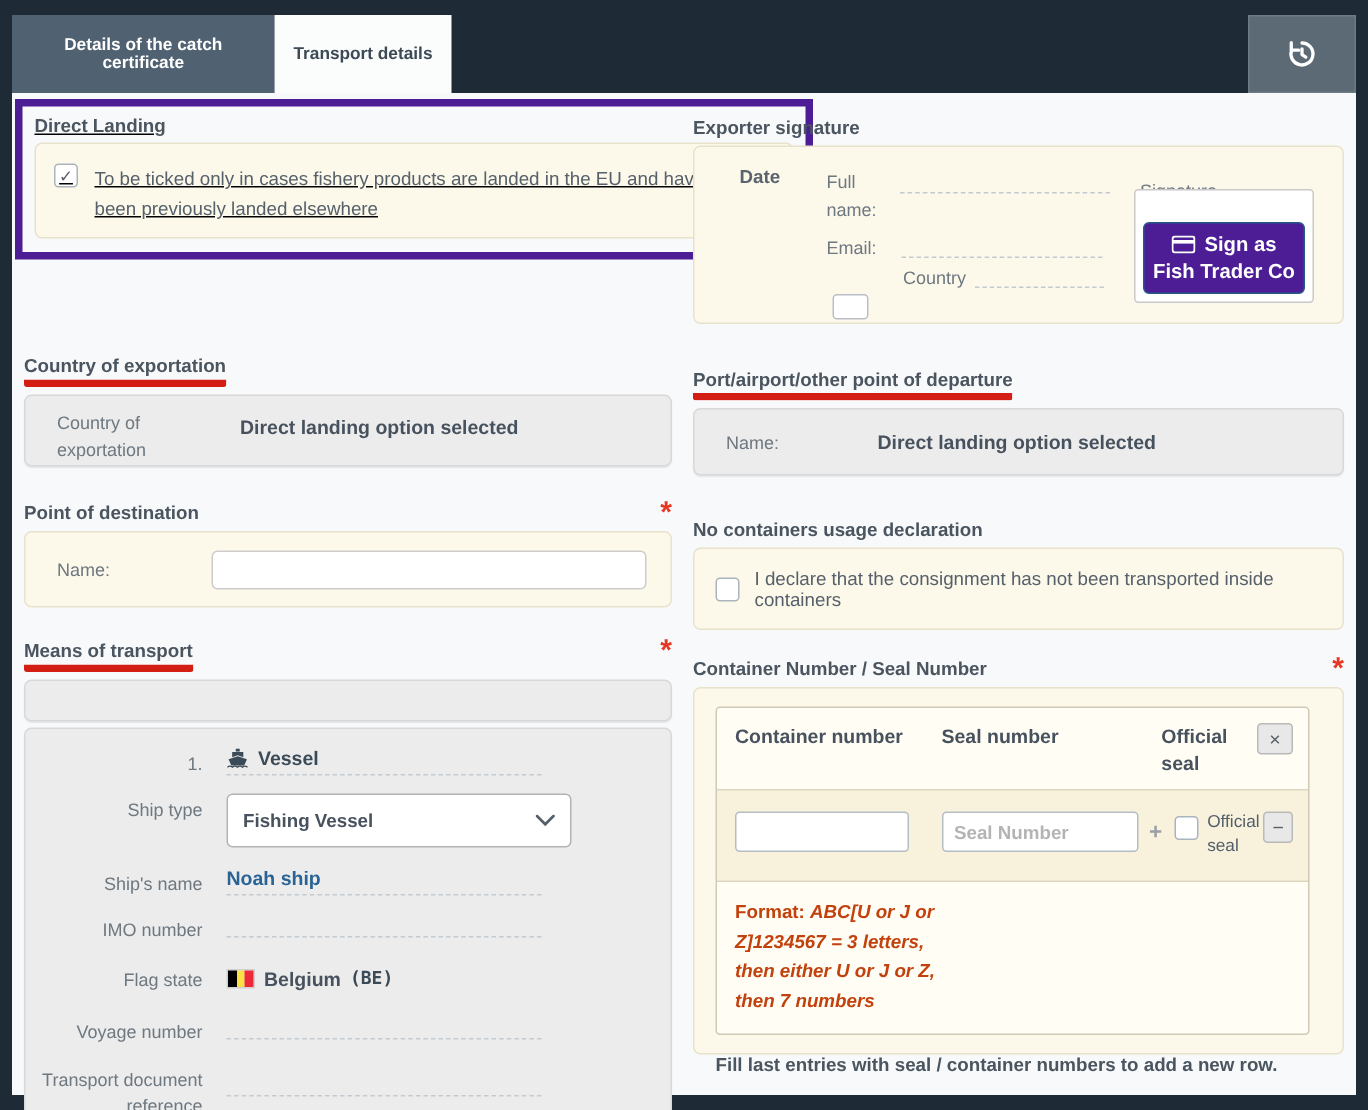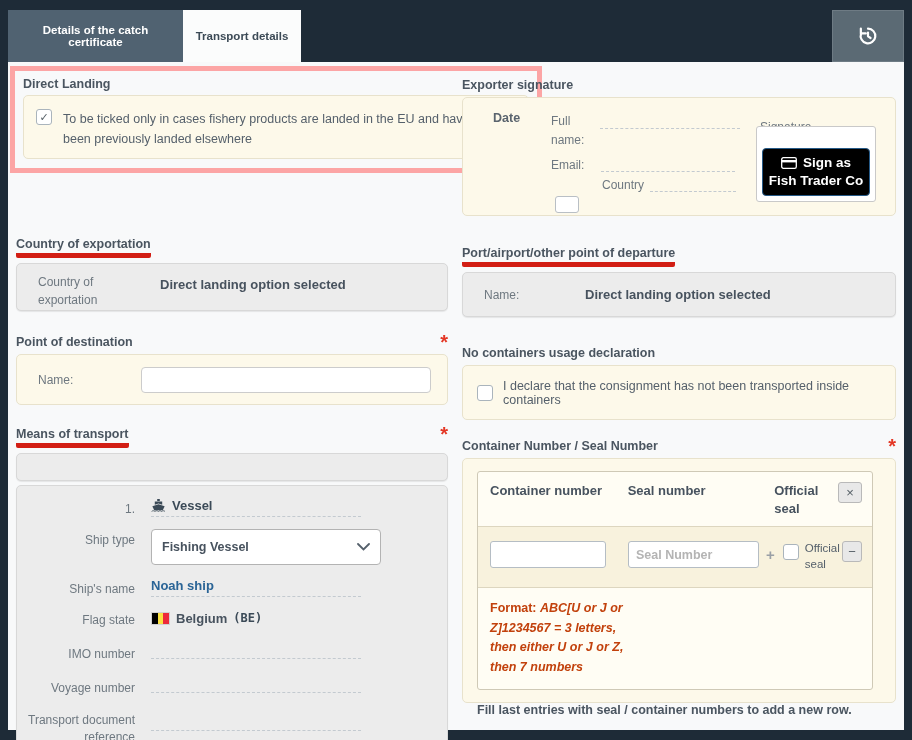--- a/index.html
+++ b/index.html
@@ -29,38 +29,38 @@
   .grey  { background:#ececec; border:1px solid #d8d8d8; box-shadow:0 1px 1px rgba(0,0,0,0.08); }
 
   .lbl { color:#6e7880; font-size:12px; }
   .val-bold { color:#47525e; font-size:13px; font-weight:700; }
 
   .checkbox { width:16px; height:16px; min-width:16px; background:#ffffff; border:1px solid #aab4bc; border-radius:3px; display:inline-flex; align-items:center; justify-content:center; font-size:11px; color:#555f66; cursor:pointer; }
 
   .dash { border-bottom:1px dashed #c3cad0; }
 
   
-  .annotation-red { border:5px solid #fca5a5; margin-left:-6px; width:532px; padding:6px 8px 9px 8px; }
+  .annotation-red { border:5px solid #4c1d95; margin-left:-6px; width:532px; padding:6px 8px 9px 8px;text-decoration:underline; }
   .dl-box { margin-top:4px; height:64px; padding:13px 12px; display:flex; gap:11px; }
   .dl-text { font-size:12.5px; color:#55606b; line-height:1.6; }
 
   
   .es-box { margin-top:5px; height:119px; position:relative; }
   .abs { position:absolute; }
   .es-date { left:30px; top:13px; font-size:12.5px; font-weight:700; color:#5a646e; }
   .es-fullname { left:88px; top:14px; width:46px; line-height:1.55; }
   .es-fn-dash { left:137px; top:17px; width:140px; height:14px; }
   .es-email { left:88px; top:60px; }
   .es-email-dash { left:138px; top:61px; width:134px; height:13px; }
   .es-country { left:139px; top:80px; }
   .es-country-dash { left:187px; top:81px; width:86px; height:13px; }
   .es-smallbox { left:92px; top:98px; width:24px; height:17px; background:#fff; border:1px solid #b9bfc5; border-radius:3px; cursor:pointer; }
   .es-sig-label { left:297px; top:22px; }
   .es-sig-box { left:293px; top:28px; width:120px; height:76px; background:#ffffff; border:1px solid #c9c9c9; border-radius:3px; padding:21px 5px 5px 5px; }
-  .sign-btn { width:100%; height:100%; background:#000000; border:1px solid #265a87; border-radius:4px; color:#ffffff; font-weight:700; font-size:13.5px; line-height:1.3; display:flex; flex-direction:column; align-items:center; justify-content:center; cursor:pointer; font-family:"Liberation Sans", sans-serif; }
+  .sign-btn { width:100%; height:100%; background:#4c1d95; border:1px solid #265a87; border-radius:4px; color:#ffffff; font-weight:700; font-size:13.5px; line-height:1.3; display:flex; flex-direction:column; align-items:center; justify-content:center; cursor:pointer; font-family:"Liberation Sans", sans-serif; }
   .sign-line1 { display:flex; align-items:center; gap:6px; }
 
   
   .sec-coe { margin-top:64px; }
   .coe-box { margin-top:5px; height:48px; padding:9px 0 0 21px; display:flex; }
   .coe-label { width:95px; line-height:1.5; }
   .coe-value { margin-left:27px; padding-top:4px; }
   .pod-box { margin-top:5px; height:45px; display:flex; align-items:center; padding-left:21px; }
   .pod-label { width:101px; }
 
@@ -201,38 +201,38 @@
           </div>
 
           <div class="mrow">
             <div class="mlabel">Ship's name</div>
             <div class="mval">
               <div class="ship-name">Noah ship</div>
               <div class="dash-210"></div>
             </div>
           </div>
 
+          <div class="mrow" style="margin-bottom:14px;">
+            <div class="mlabel">IMO number</div>
+            <div class="mval">
+                <div class="empty-field"></div>
+              </div>
+          </div>
+
           <div class="mrow" style="margin-bottom:15px;">
             <div class="mlabel">Flag state</div>
             <div class="mval flag-line">
               <span class="flag">
                 <span style="background:#000000"></span>
                 <span style="background:#fae042"></span>
                 <span style="background:#ed2939"></span>
               </span>
               <span class="val-bold">Belgium</span>
               <span style="font-family:'DejaVu Sans Mono', monospace; font-size:12px; color:#3b4a57; font-weight:700;">(BE)</span>
             </div>
-          </div>
-
-          <div class="mrow" style="margin-bottom:14px;">
-            <div class="mlabel">IMO number</div>
-            <div class="mval">
-                <div class="empty-field"></div>
-              </div>
           </div>
 
           <div class="mrow" style="margin-bottom:12px;">
             <div class="mlabel">Voyage number</div>
             <div class="mval">
                 <div class="empty-field"></div>
               </div>
           </div>
 
           <div class="mrow" style="margin-bottom:0;">

